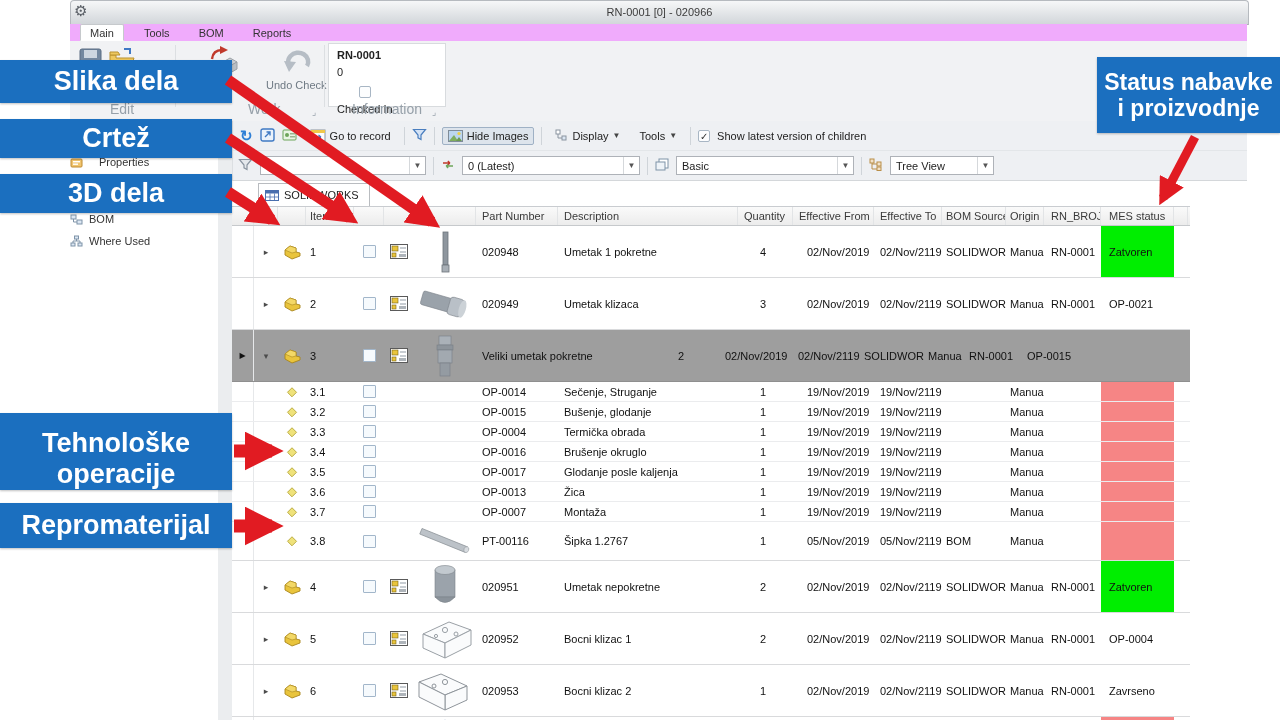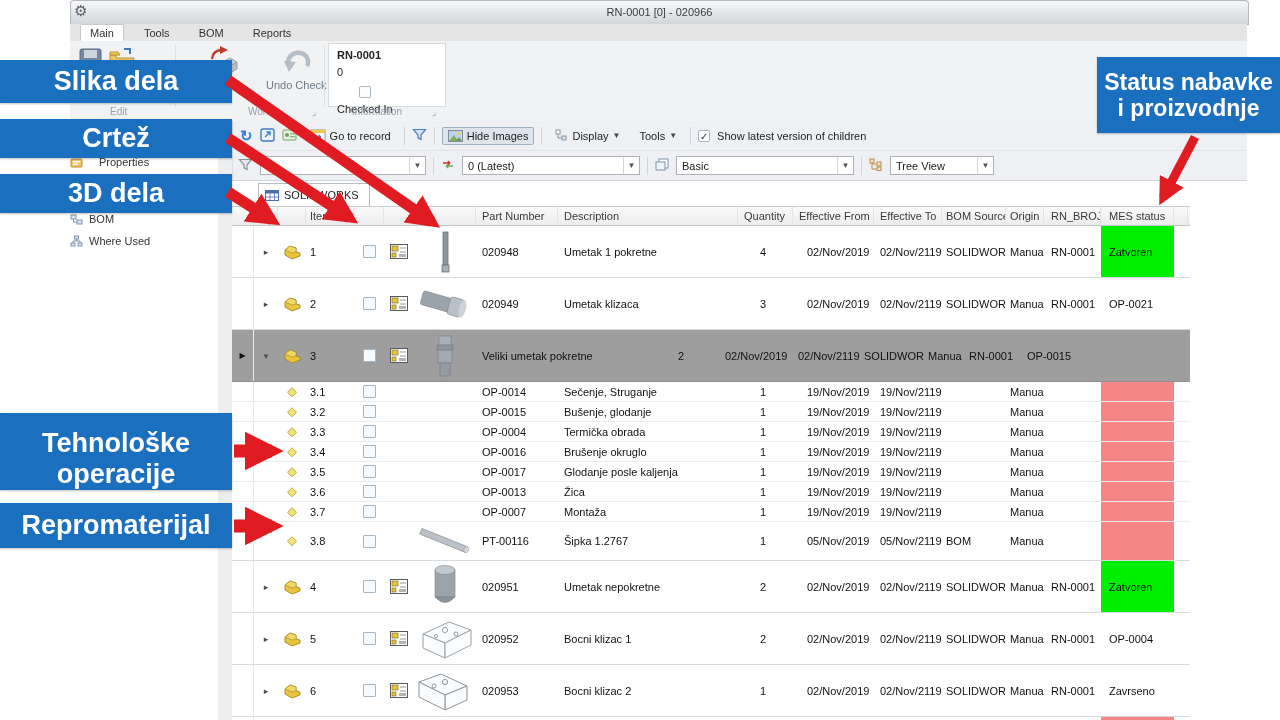--- a/index.html
+++ b/index.html
@@ -5,25 +5,25 @@
   html,body{margin:0;padding:0;background:#fff;}
   .stage{position:relative;width:1280px;height:720px;overflow:hidden;background:#fff;
          font-family:"Liberation Sans",sans-serif;font-size:11px;color:#222;}
   .abs{position:absolute;}
 
   
   .titlebar{left:70px;top:0;width:1177px;height:23px;background:linear-gradient(#f6f7f8,#d2d6da);
             border:1px solid #b6babf;border-bottom-color:#aeb2b7;border-radius:4px 4px 0 0;
             text-align:center;line-height:22px;color:#3c3c3c;}
   .appicon{left:74px;top:2px;width:18px;height:18px;color:#5a5f66;font-size:15px;line-height:18px;}
-  .tabstrip{left:70px;top:24px;width:1177px;height:17px;background:#e5e5e5;border-bottom:1px solid #d9dcdf;}
+  .tabstrip{left:70px;top:24px;width:1177px;height:17px;background:#f0abfc;border-bottom:1px solid #d9dcdf;}
   .rtab{display:inline-block;padding:2px 9px 1px;margin-left:8px;color:#333;cursor:default;}
   .rtab.active{background:#fff;border:1px solid #c6c9cc;border-bottom:1px solid #fff;border-radius:2px 2px 0 0;margin-left:10px;}
   .ribbon{left:70px;top:41px;width:1177px;height:80px;background:#f1f2f4;border-bottom:1px solid #d7dadd;}
-  .rgroup-label{position:absolute;bottom:4px;font-size:10px;color:#96a0a9;}
+  .rgroup-label{position:absolute;bottom:4px;font-size:14px;color:#96a0a9;}
   .gsep{position:absolute;top:4px;bottom:14px;width:1px;background:#dcdfe2;}
   .launcher{position:absolute;bottom:4px;font-size:9px;color:#9aa4ad;}
   .infopanel{position:absolute;left:258px;top:2px;width:116px;height:62px;background:#fff;border:1px solid #d8dbde;}
   .infopanel .rn{position:absolute;left:8px;top:5px;font-weight:bold;color:#222;}
   .infopanel .ver{position:absolute;left:8px;top:22px;color:#222;}
   .ckrow{position:absolute;left:8px;top:42px;display:flex;align-items:center;gap:5px;font-weight:normal;flex-direction:column;}
   .cbx{display:inline-block;width:12px;height:12px;background:#fcfdfe;border:1px solid #a8b6c4;border-radius:2px;box-sizing:border-box;text-align:center;line-height:10px;font-size:10px;color:#333;}
   .undo-label{position:absolute;left:196px;top:38px;color:#6f7a84;}
 
   

